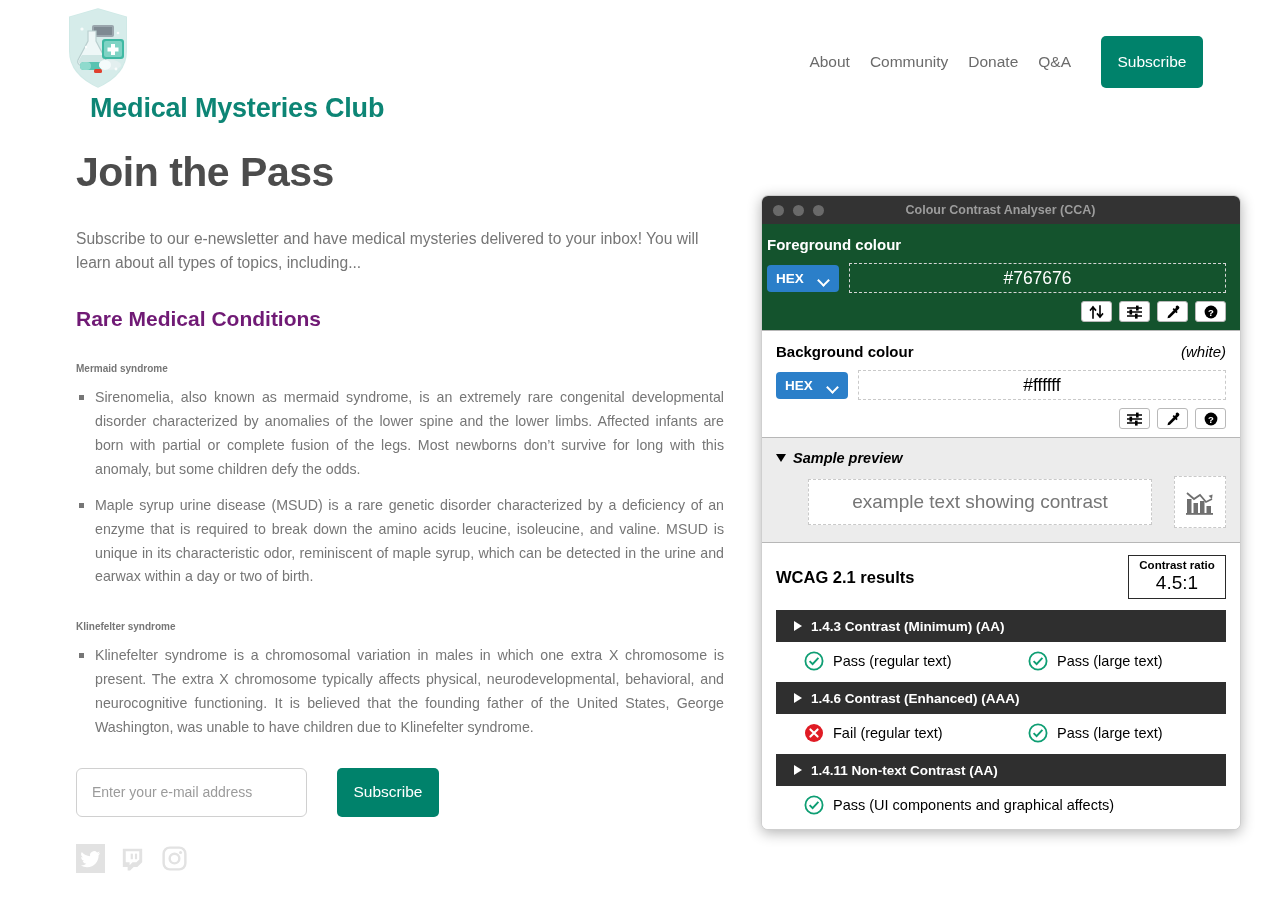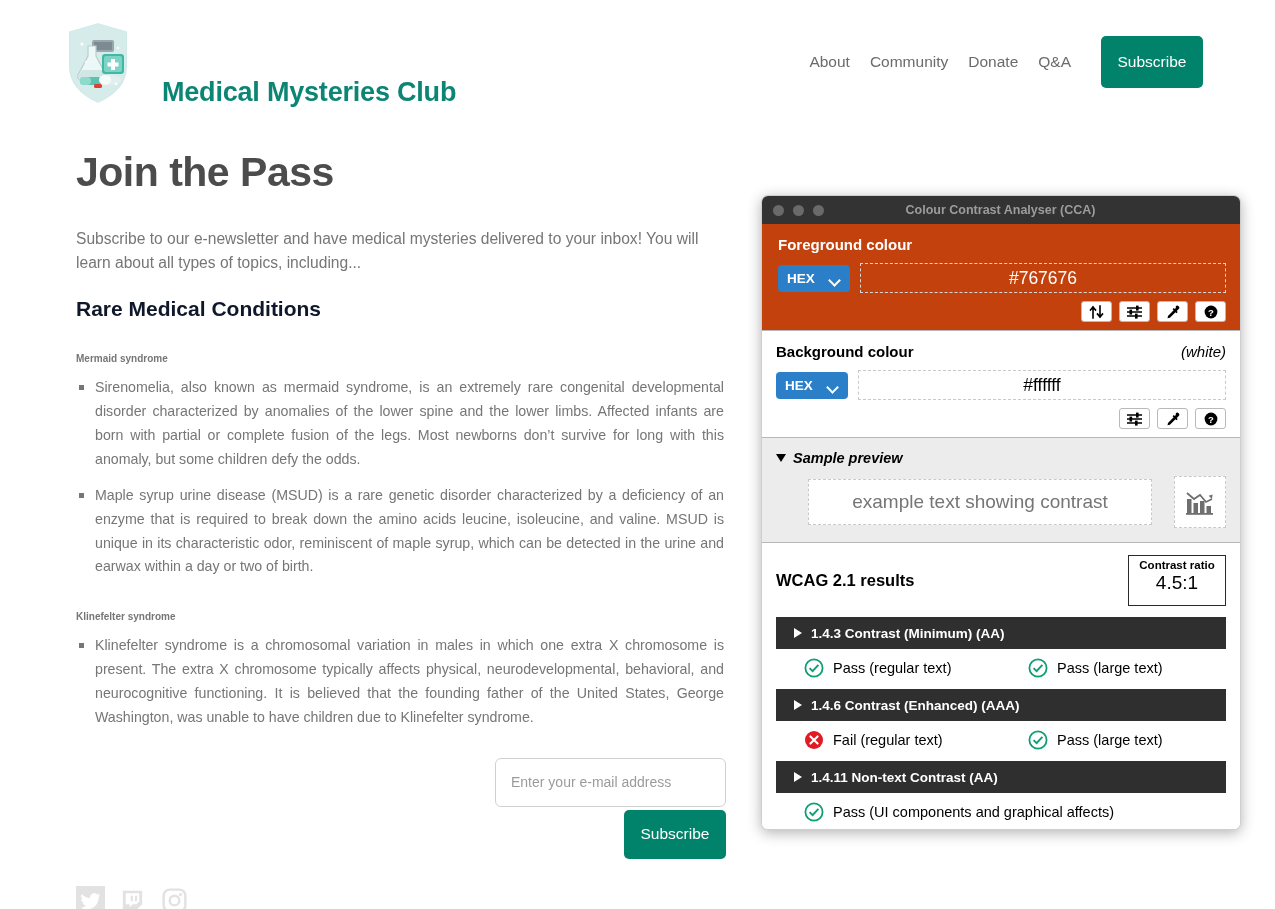--- a/index.html
+++ b/index.html
@@ -10,21 +10,21 @@
     overflow: hidden;
   }
   .page { position: relative; width: 1275px; height: 909px; }
 
   
   .site-header {
     position: absolute; top: 0; left: 0;
     width: 1275px; height: 126px;
     display: flex; align-items: center;
   }
-  .brand { display: flex; align-items: flex-end; margin-left: 62px; }
+  .brand { display: flex; align-items: flex-start; margin-left: 62px; flex-direction: column; }
   .logo-shield { width: 72px; height: 90px; display: block; }
   .brand-name {
     margin-left: 28px;
     font-size: 27px; font-weight: bold;
     color: #0d8575;
     letter-spacing: -0.2px;
   }
   .nav {
     position: absolute; right: 72px; top: 36px;
     display: flex; align-items: center; gap: 0;
@@ -55,22 +55,22 @@
   h1.page-title {
     font-size: 41px; font-weight: bold; color: #4c4c4c;
     letter-spacing: -0.5px; line-height: 1.1;
   }
   p.intro {
     margin-top: 32px;
     font-size: 15.6px; color: #767676; line-height: 1.55;
     width: 634px;
   }
   h2.section-title {
-    margin-top: 22px;
-    font-size: 21px; font-weight: bold; color: #0f172a;
+    margin-top: 32px;
+    font-size: 21px; font-weight: bold; color: #701a75;
   }
   h3.cond-title {
     margin-top: 32px;
     font-size: 10px; font-weight: bold; color: #767676;
   }
   ul.cond-list { margin-top: 12px; list-style: none; }
   ul.cond-list li {
     position: relative;
     padding-left: 19px;
     font-size: 14.2px; color: #767676;
@@ -80,21 +80,21 @@
   }
   ul.cond-list li::before {
     content: "";
     position: absolute; left: 3px; top: 9px;
     width: 5px; height: 5px; background: #767676;
   }
 
   
   .subscribe-form {
     margin-top: 28px;
-    display: flex; align-items: flex-end; gap: 3px; flex-direction: column;
+    display: flex; align-items: flex-start; gap: 30px;
   }
   .email-input {
     width: 231px; height: 49px;
     border: 1px solid #d0d0d0; border-radius: 6px;
     padding: 0 15px;
     font-size: 14px; color: #555;
     font-family: "Liberation Sans", sans-serif;
     background: #fff; outline: none;
   }
   .email-input::placeholder { color: #9b9b9b; }
@@ -124,21 +124,21 @@
   }
   .traffic { display: flex; gap: 9px; margin-left: 11px; }
   .dot { width: 11px; height: 11px; border-radius: 50%; background: #6a6a6a; }
   .cca-title {
     position: absolute; left: 0; right: 1px; text-align: center;
     font-size: 12.5px; font-weight: bold; color: #9c9c9c;
     pointer-events: none;
   }
 
   .fg-section {
-    background: #c2410c; padding: 12px 14px 8px 16px;
+    background: #14532d; padding: 12px 14px 8px 5px;
   }
   .bg-section {
     background: #ffffff; padding: 12px 14px 8px 14px;
     border-top: 1px solid #b7b7b7;
   }
   .sec-head { display: flex; align-items: baseline; justify-content: space-between; }
   .sec-label { font-size: 15px; font-weight: bold; }
   .fg-section .sec-label { color: #ffffff; }
   .bg-section .sec-label { color: #000000; }
   .white-note { font-size: 15px; font-style: italic; color: #000; }
@@ -208,21 +208,21 @@
     width: 52px; height: 52px;
     border: 1px dashed #c9c9c9; background: #ffffff;
     display: flex; align-items: center; justify-content: center;
   }
 
   .wcag-section { background: #ffffff; padding: 12px 14px 10px 14px; border-top: 1px solid #b7b7b7; }
   .wcag-head { display: flex; align-items: center; justify-content: space-between; }
   .wcag-title { font-size: 16.5px; font-weight: bold; color: #000; }
   .ratio-box {
     border: 1px solid #2a2a2a;
-    padding: 3px 10px 11px 10px;
+    padding: 3px 10px 4px 10px;
     text-align: center; min-width: 98px;
   }
   .ratio-label { font-size: 11.5px; font-weight: bold; color: #000; line-height: 1.15; }
   .ratio-value { font-size: 19px; color: #000; line-height: 1.15; }
 
   .criterion {
     background: #2f2f2f; color: #ffffff;
     height: 32px; margin-top: 11px;
     display: flex; align-items: center; gap: 9px;
     padding-left: 18px;

